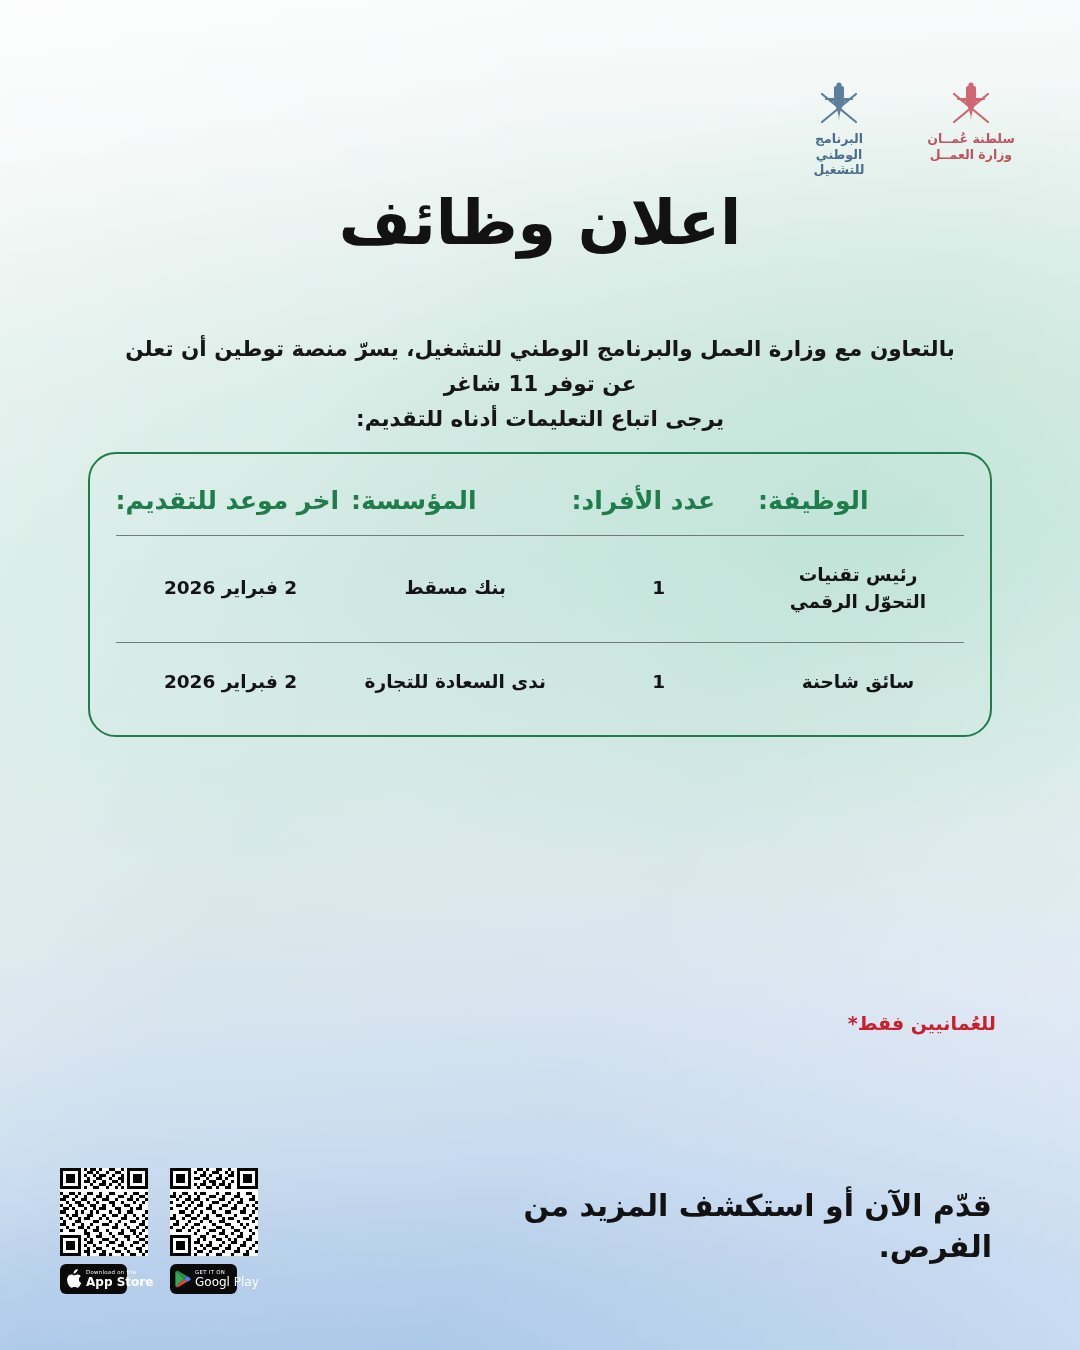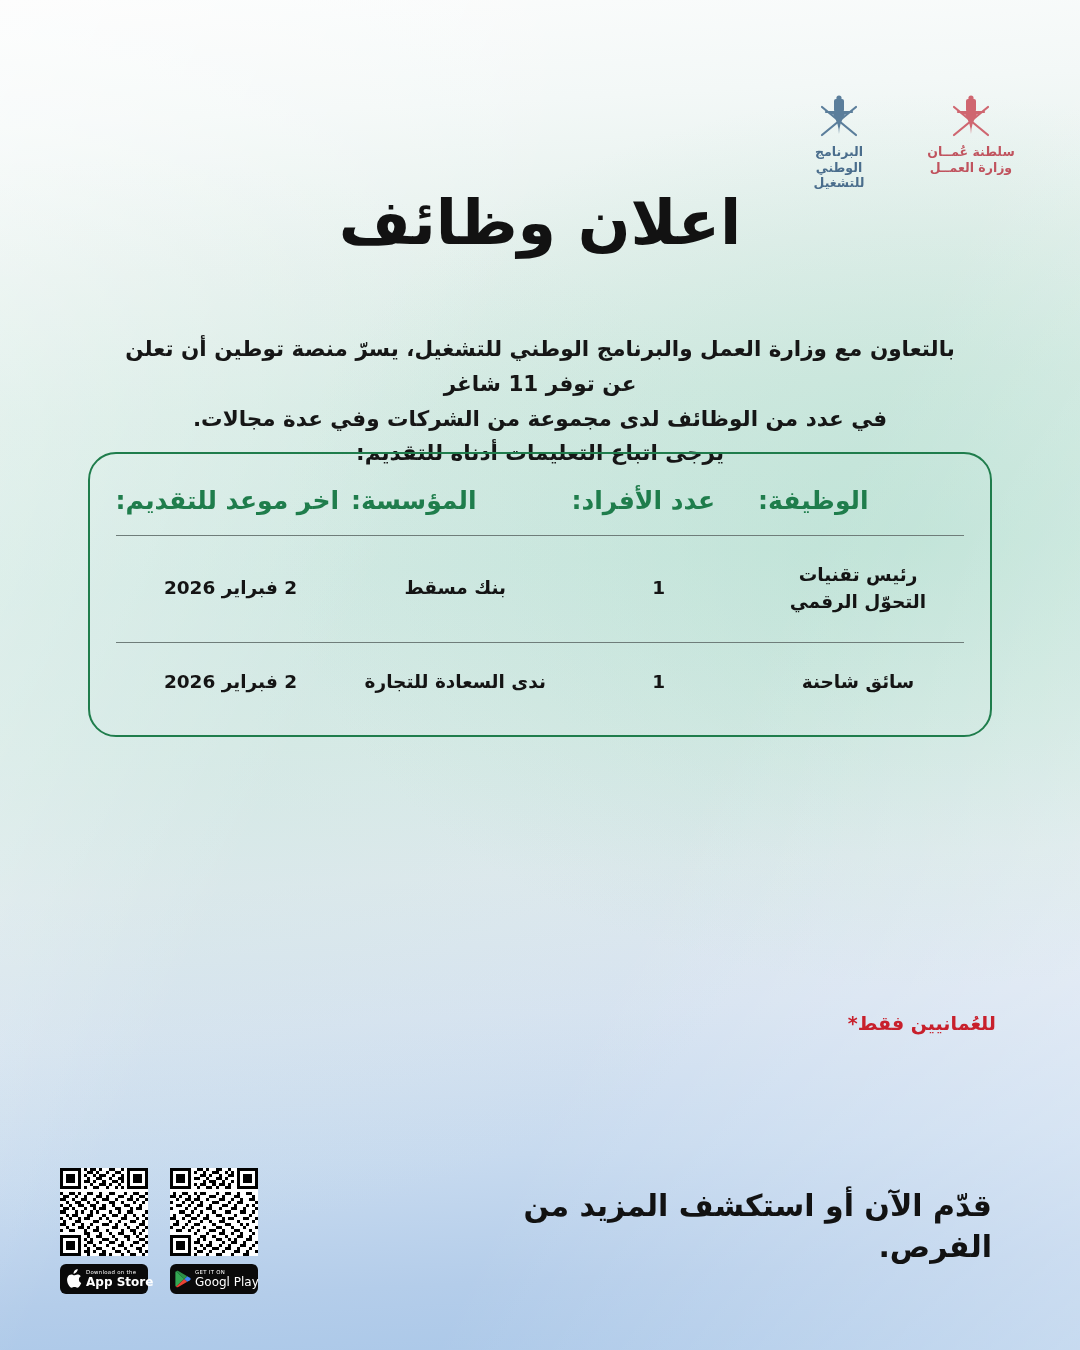--- a/index.html
+++ b/index.html
@@ -113,21 +113,21 @@
     color: #141414;
     letter-spacing: 0px;
     line-height: 1;
     padding-bottom: 2px;
   }
 
   
   .emblems {
     position: absolute;
     right: 60px;
-    top: 19px;
+    top: 6px;
     display: flex;
     gap: 34px;
     align-items: flex-start;
     direction: ltr;
   }
   .emblem { width: 98px; text-align: center; }
   .emblem svg { display: block; margin: 0 auto; }
   .emblem-caption {
     margin-top: 3px;
     font-size: 12.5px;
@@ -247,21 +247,21 @@
   }
   .store { width: 88px; }
   .qr {
     width: 88px;
     height: 88px;
     display: block;
     background: transparent;
   }
   .badge {
     margin-top: 8px;
-    width: 88px;
+    width: 67px;
     height: 30px;
     background: #0a0a0a;
     border-radius: 6px;
     display: flex;
     align-items: center;
     gap: 4px;
     padding: 0 5px;
     box-sizing: border-box;
     color: #ffffff;
   }
@@ -333,21 +333,20 @@
           </div>
         </div>
 
       </div>
     </div>
 
     <div class="title">اعلان وظائف</div>
 
     <div class="intro">
       <div>بالتعاون مع وزارة العمل والبرنامج الوطني للتشغيل، يسرّ منصة توطين أن تعلن عن توفر 11 شاغر</div>
-      <div>في عدد من الوظائف لدى مجموعة من الشركات وفي عدة مجالات.</div>
       <div>يرجى اتباع التعليمات أدناه للتقديم:</div>
     </div>
 
     <div class="card">
       <table class="jobs">
         <colgroup>
           <col class="c-job">
             <col class="c-count">
             <col class="c-org">
             <col class="c-date">

